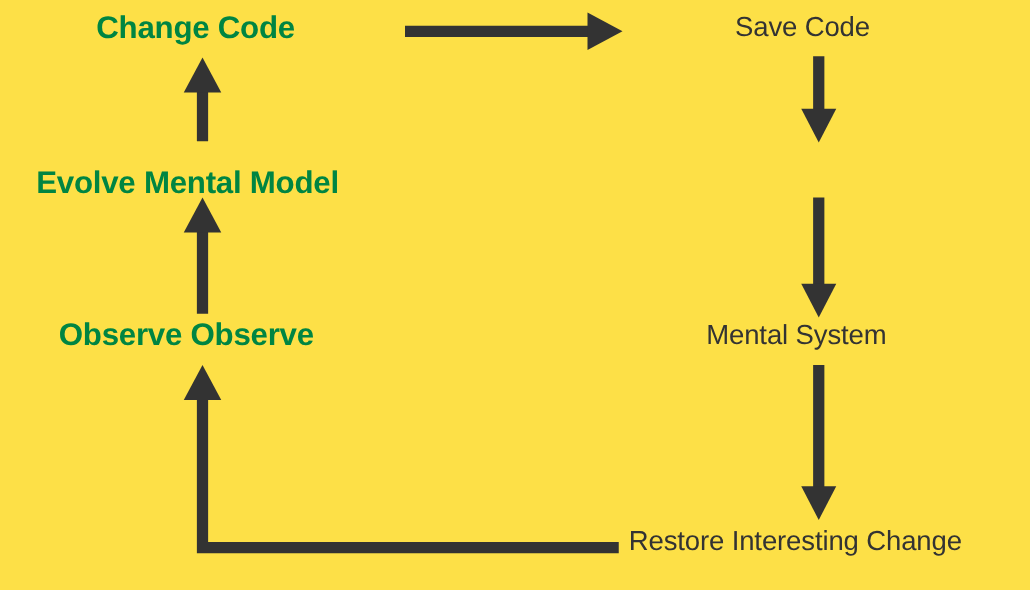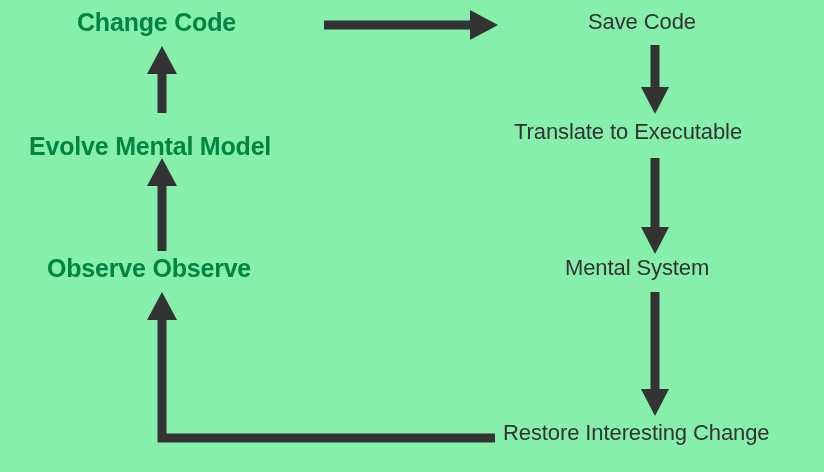--- a/index.html
+++ b/index.html
@@ -8,21 +8,21 @@
     padding: 0;
     background: #ffffff;
   }
   body {
     font-family: "Liberation Sans", sans-serif;
   }
   #diagram-canvas {
     position: relative;
     width: 824px;
     height: 472px;
-    background: #86efac;
+    background: #fde047;
     overflow: hidden;
   }
   #diagram-svg {
     position: absolute;
     left: 0;
     top: 0;
     width: 824px;
     height: 472px;
     display: block;
   }
@@ -99,19 +99,18 @@
   </svg>
 
   <div class="node-label mental" id="label-change-code">Change Code</div>
 
   <div class="node-label mental" id="label-evolve-mental">Evolve Mental Model</div>
 
   <div class="node-label mental" id="label-observe-behavior">Observe Observe</div>
 
   <div class="node-label system" id="label-save-code">Save Code</div>
 
-  <div class="node-label system" id="label-translate-exec">Translate to Executable</div>
 
   <div class="node-label system" id="label-restart-system">Mental System</div>
 
   <div class="node-label system" id="label-restore-state">Restore Interesting Change</div>
 
 </div>
 
 </body></html>

